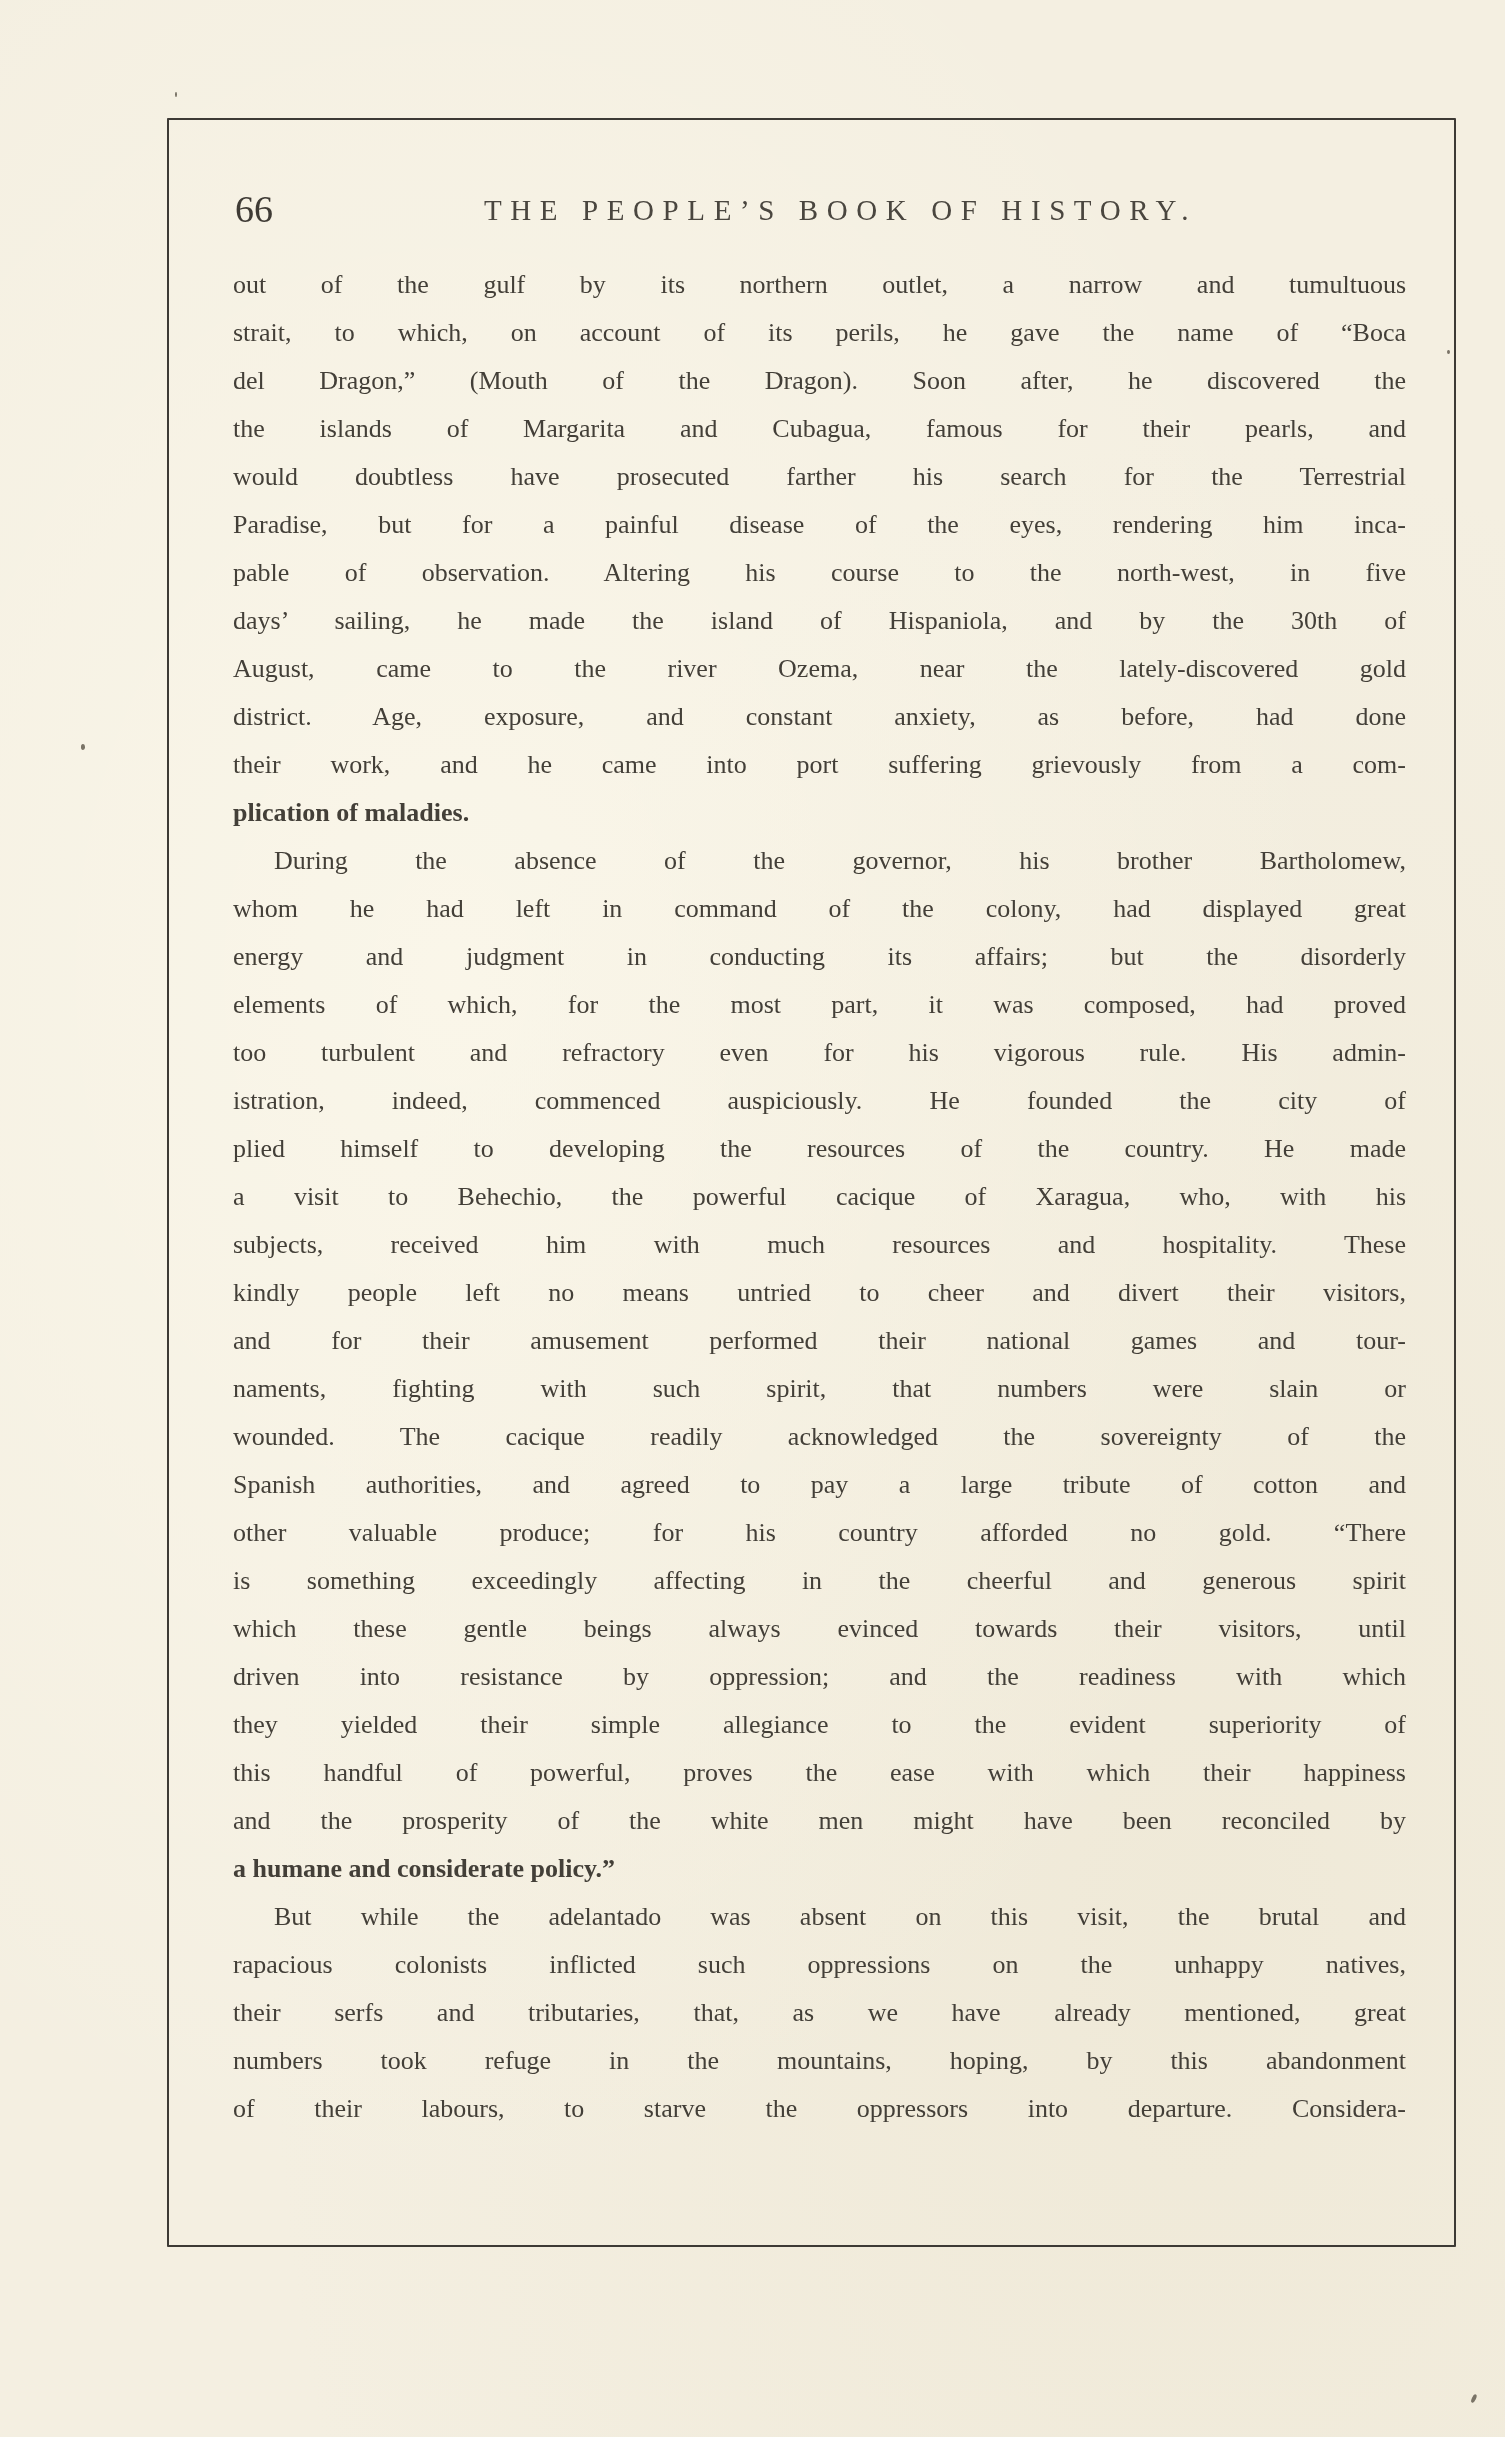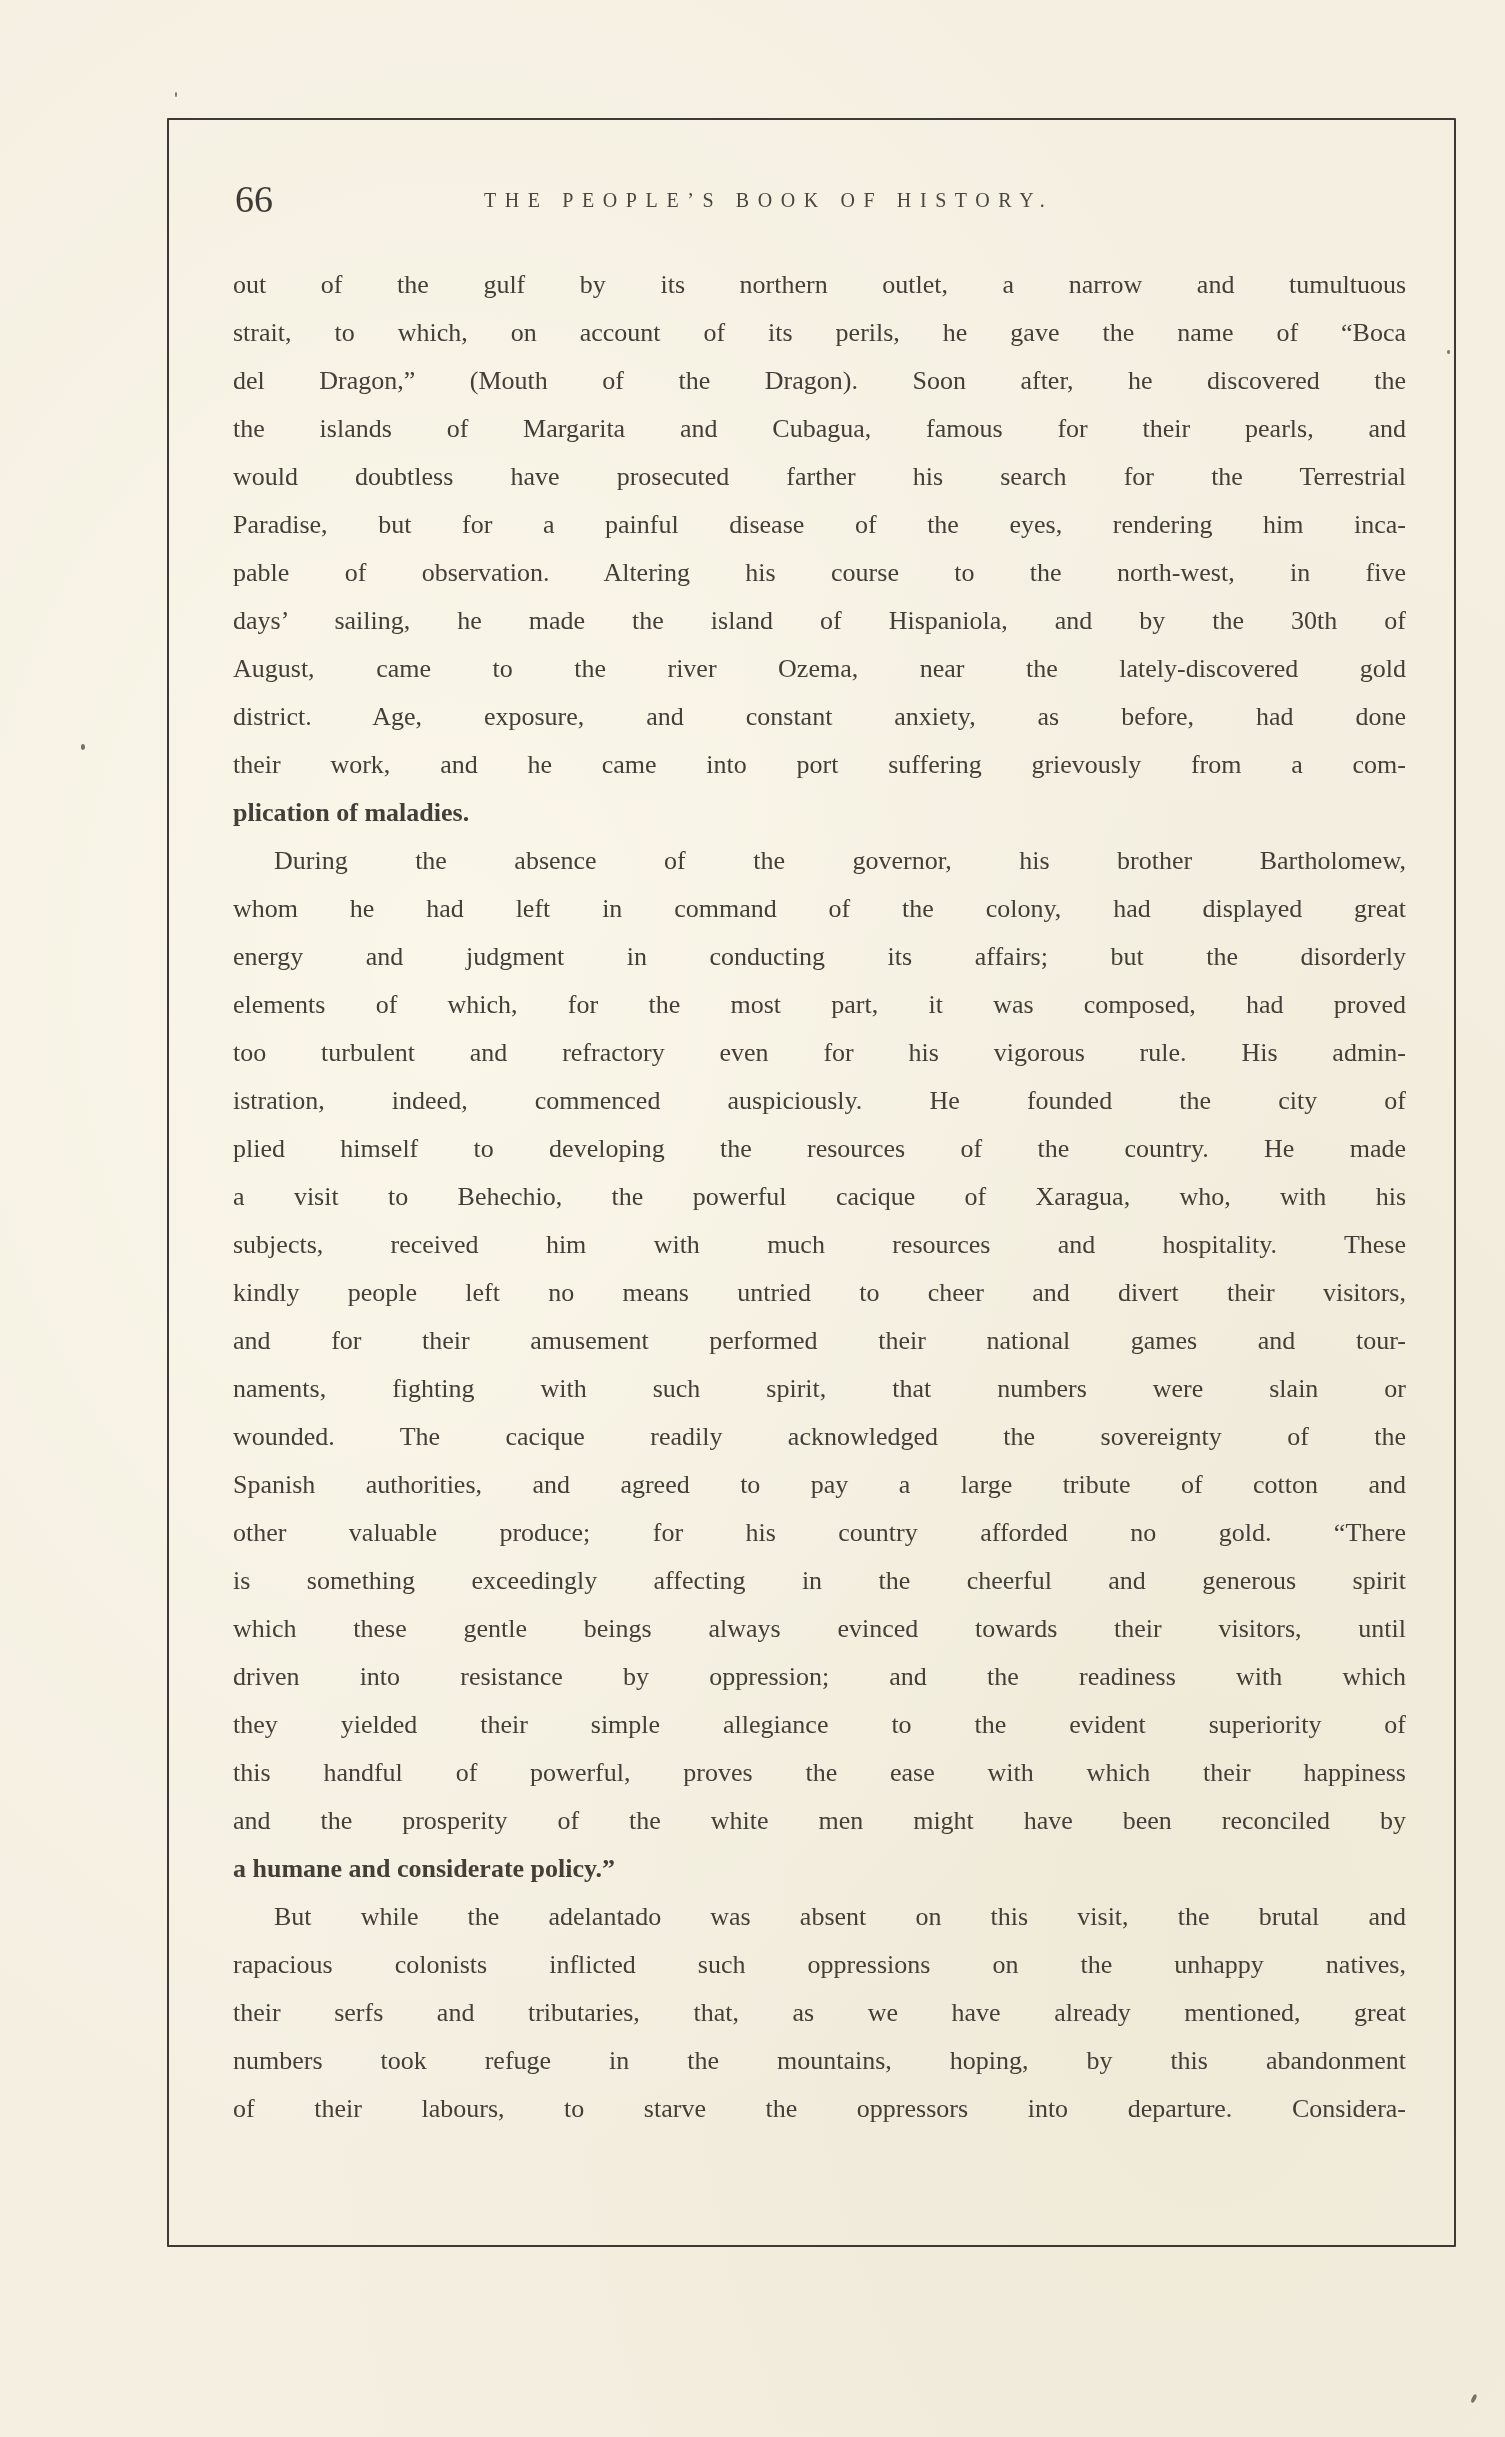--- a/index.html
+++ b/index.html
@@ -29,39 +29,39 @@
     left: 167px;
     top: 118px;
     width: 1289px;
     height: 2129px;
     border: 2.3px solid #3d3a35;
     box-sizing: border-box;
     border-radius: 0.9px;
   }
   .running-head {
     position: absolute;
-    top: 180px;
+    top: 190px;
     left: 233px;
     width: 1173px;
     height: 38px;
     text-decoration: underline;
   }
   .page-number {
     position: absolute;
     left: 1.9px;
     top: 0;
     font-size: 38px;
     line-height: 38px;
     color: #3f3b35;
   }
   .running-title {
     position: absolute;
     left: 251px;
     top: 3.8px;
-    font-size: 20px;
+    font-size: 29px;
     line-height: 32px;
     letter-spacing: 8.6px;
     color: #4a463f;
     white-space: nowrap;
   }
   .body-text {
     position: absolute;
     left: 233px;
     top: 261px;
     width: 1173px;

